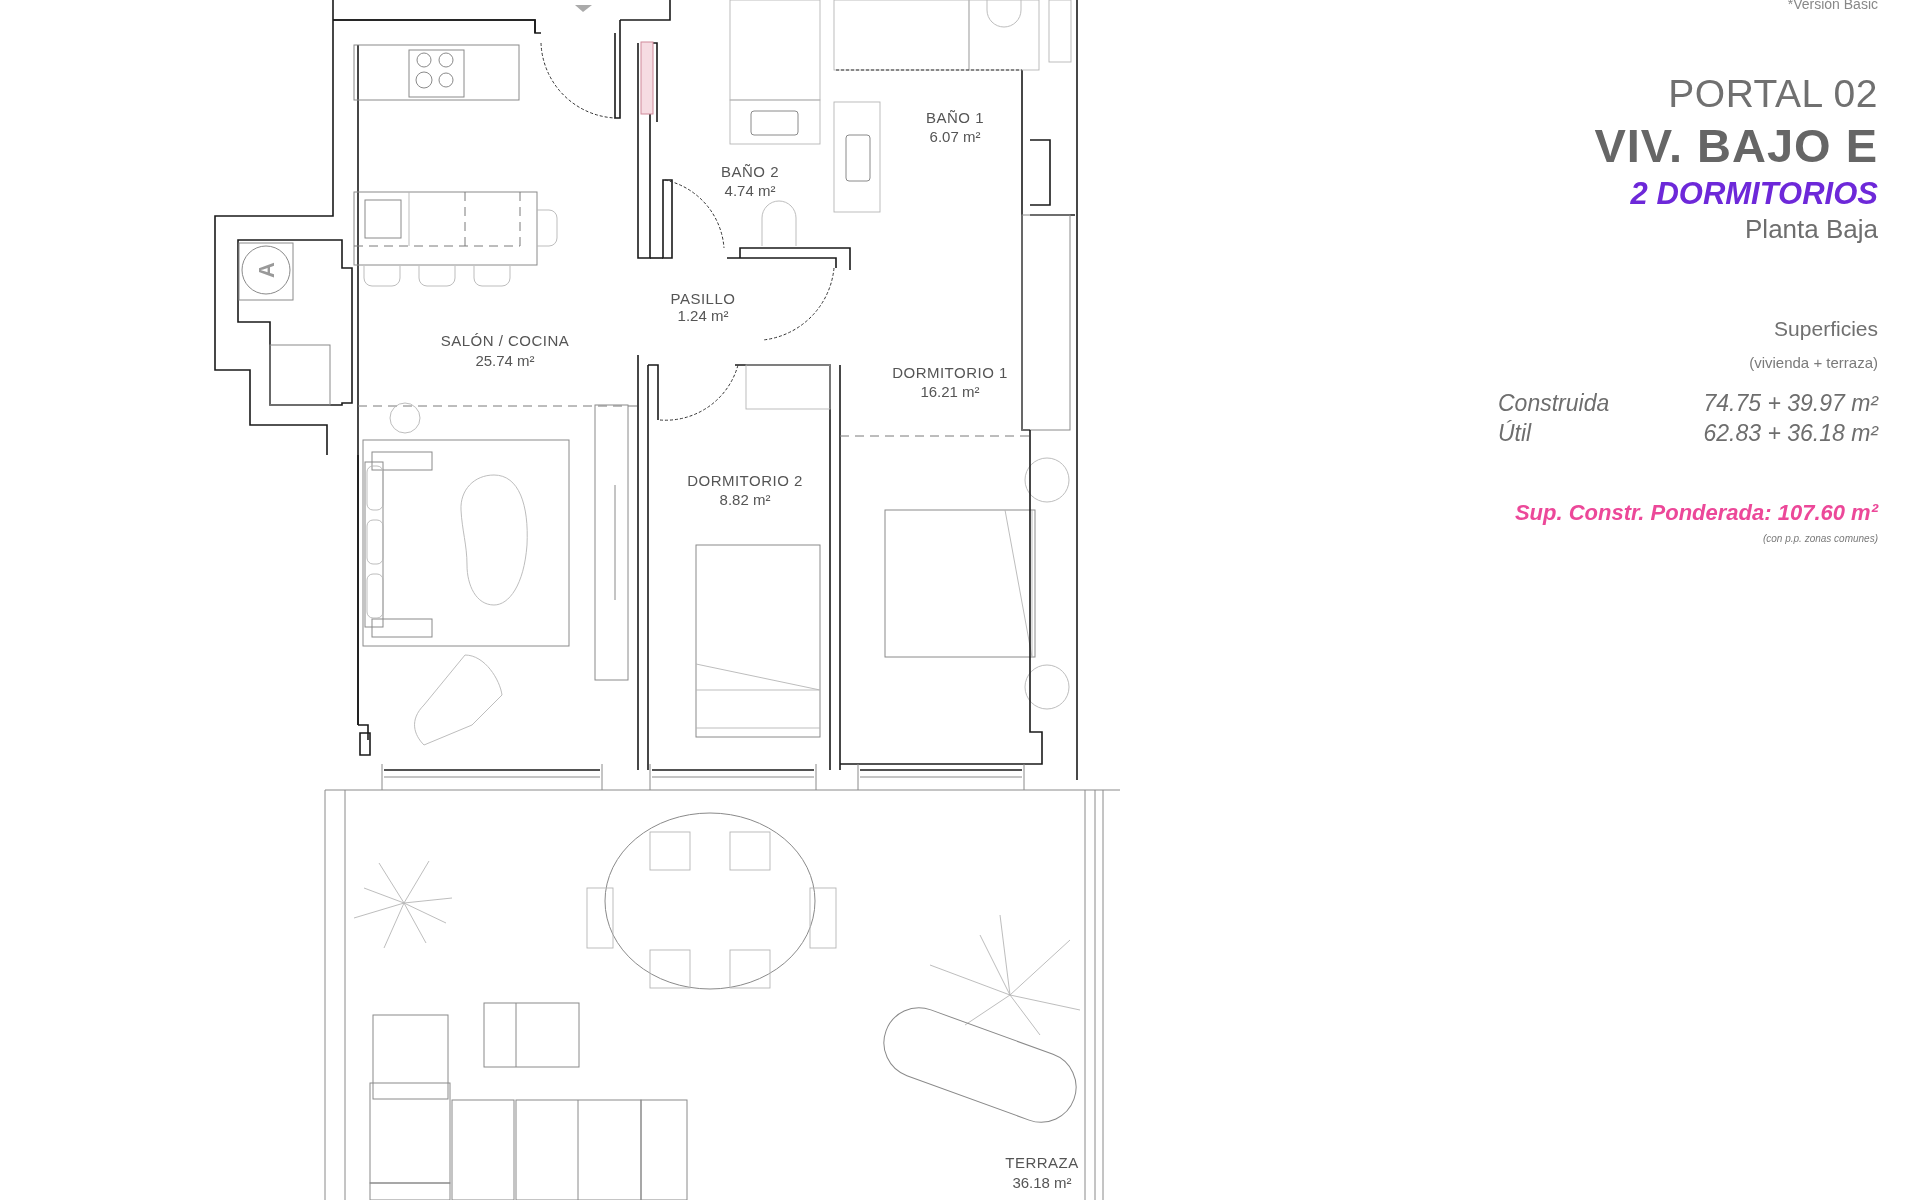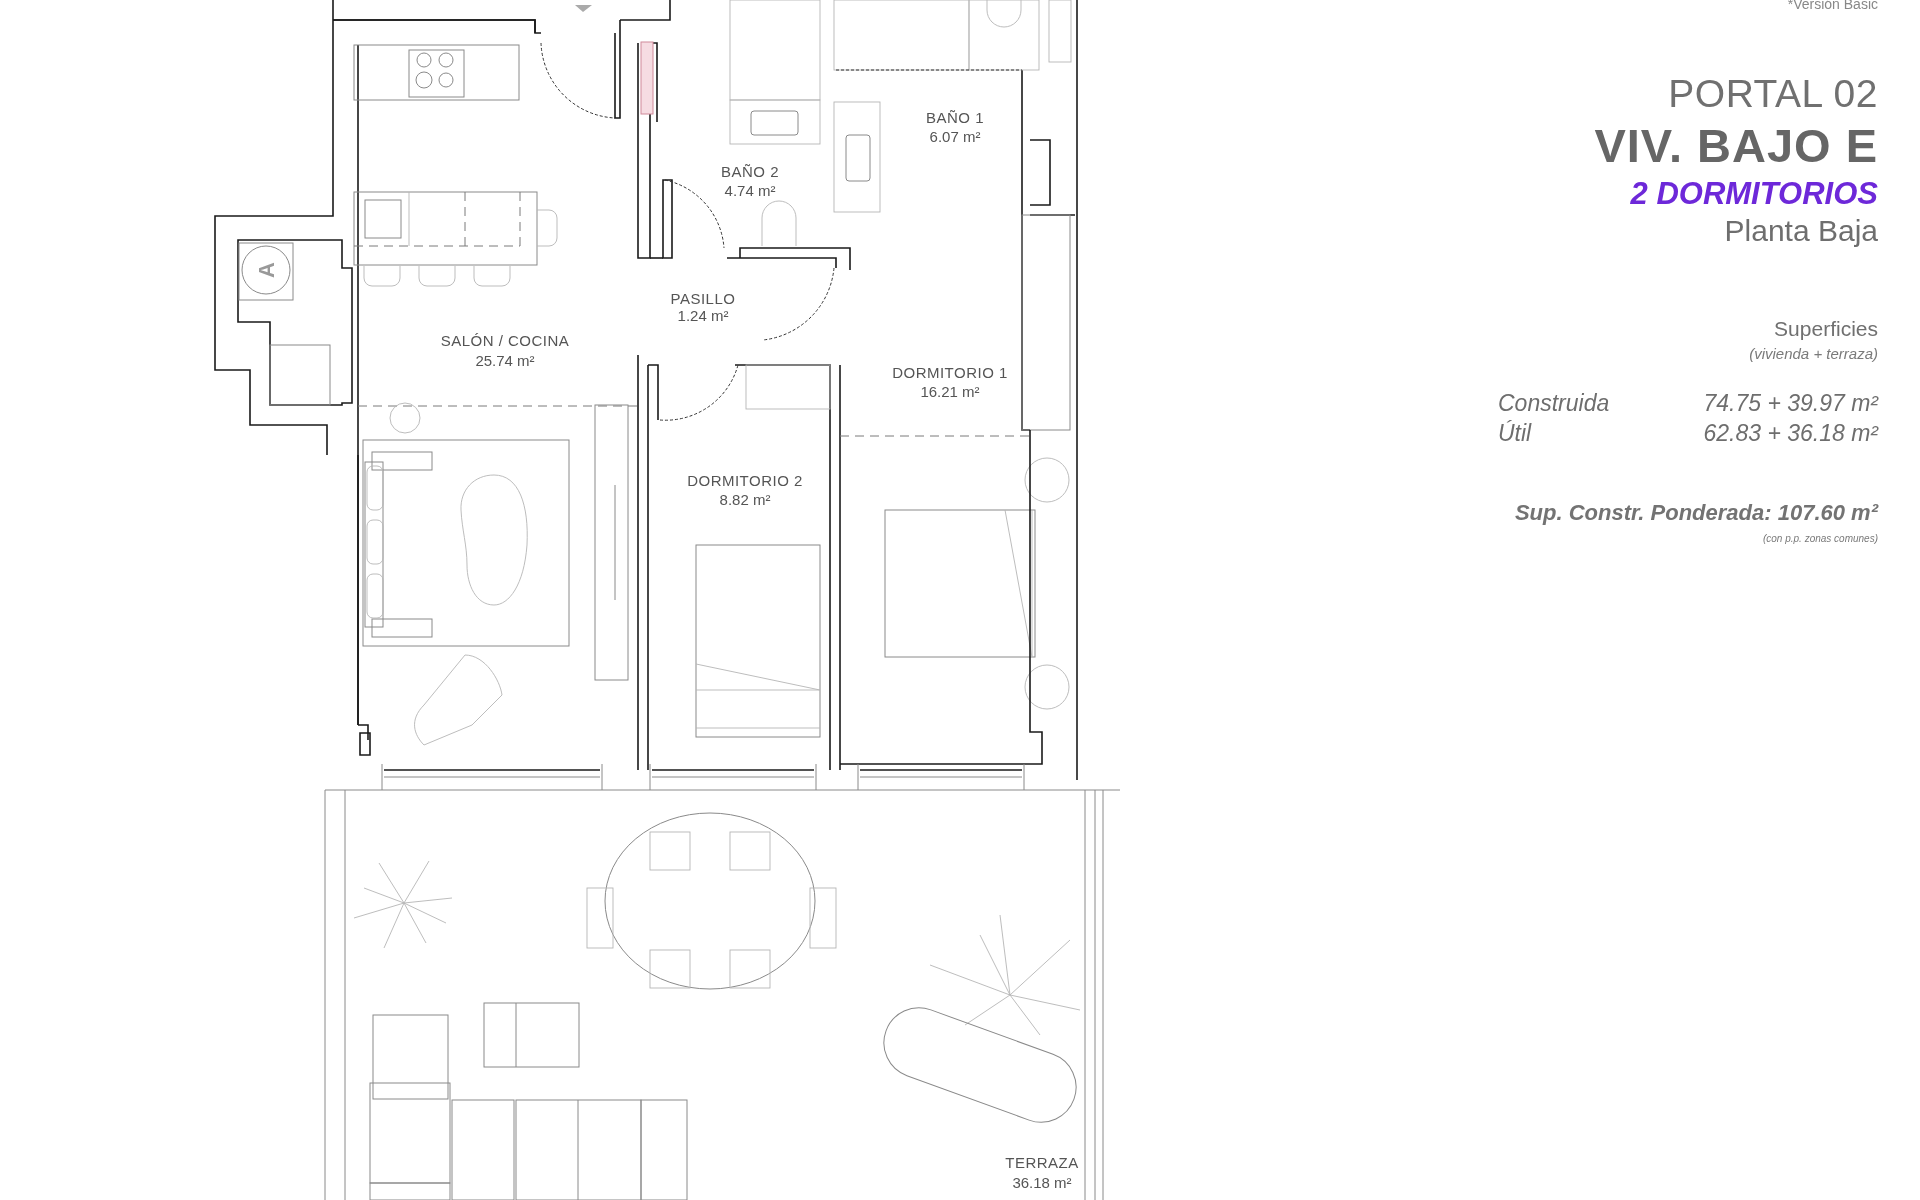--- a/index.html
+++ b/index.html
@@ -12,26 +12,26 @@
     .door { fill: none; stroke: #333; stroke-width: 1; stroke-dasharray: 3 2; }
     .hatch { fill: #f6dce2; stroke: #d08a9a; stroke-width: 1; }
     .room-label { font-family: "Liberation Sans", sans-serif; fill: #555; font-size: 15px; letter-spacing: 0.5px; text-anchor: middle; }
     .room-area { font-family: "Liberation Sans", sans-serif; fill: #555; font-size: 15px; text-anchor: middle; }
 
     .info { position: absolute; right: 42px; text-align: right; color: #6e6e6e; }
     .version-note { top: -4px; font-size: 14px; color: #888; }
     .portal { top: 72px; font-size: 39px; font-weight: 300; color: #707070; letter-spacing: 0.5px; }
     .unit-title { top: 118px; font-size: 47px; font-weight: bold; color: #666; letter-spacing: 1px; }
     .bedrooms { top: 176px; font-size: 31px; font-style: italic; font-weight: bold; color: #6d28d9; }
-    .floor { top: 214px; font-size: 30px; color: #6e6e6e; }
+    .floor { top: 214px; font-size: 26px; color: #6e6e6e; }
     .surf-title { top: 317px; font-size: 21px; font-weight: normal; color: #707070; }
-    .surf-sub { top: 345px; font-size: 15px; font-style: italic; color: #7a7a7a; }
+    .surf-sub { top: 354px; font-size: 15px; color: #7a7a7a; }
     .surf-table { position: absolute; left: 1498px; top: 388px; width: 380px; font-style: italic; color: #6e6e6e; font-size: 23px; }
     .surf-row { display: flex; justify-content: space-between; height: 30px; line-height: 30px; text-align: center; }
-    .pond { top: 500px; font-size: 22px; font-style: italic; font-weight: bold; color: #737373; }
+    .pond { top: 500px; font-size: 22px; font-style: italic; font-weight: bold; color: #ec4899; }
     .pond-sub { top: 533px; font-size: 10px; font-style: italic; color: #7a7a7a; }
   </style>
 </head>
 <body>
 
 <svg id="plan" viewBox="0 0 1920 1200" xmlns="http://www.w3.org/2000/svg">
 
   <g>
 
     <path class="wall" d="M333 0 V20 H535 V33 M333 20 V216 H215 V370 H250 V425 H327 V455 M333 20"></path>

